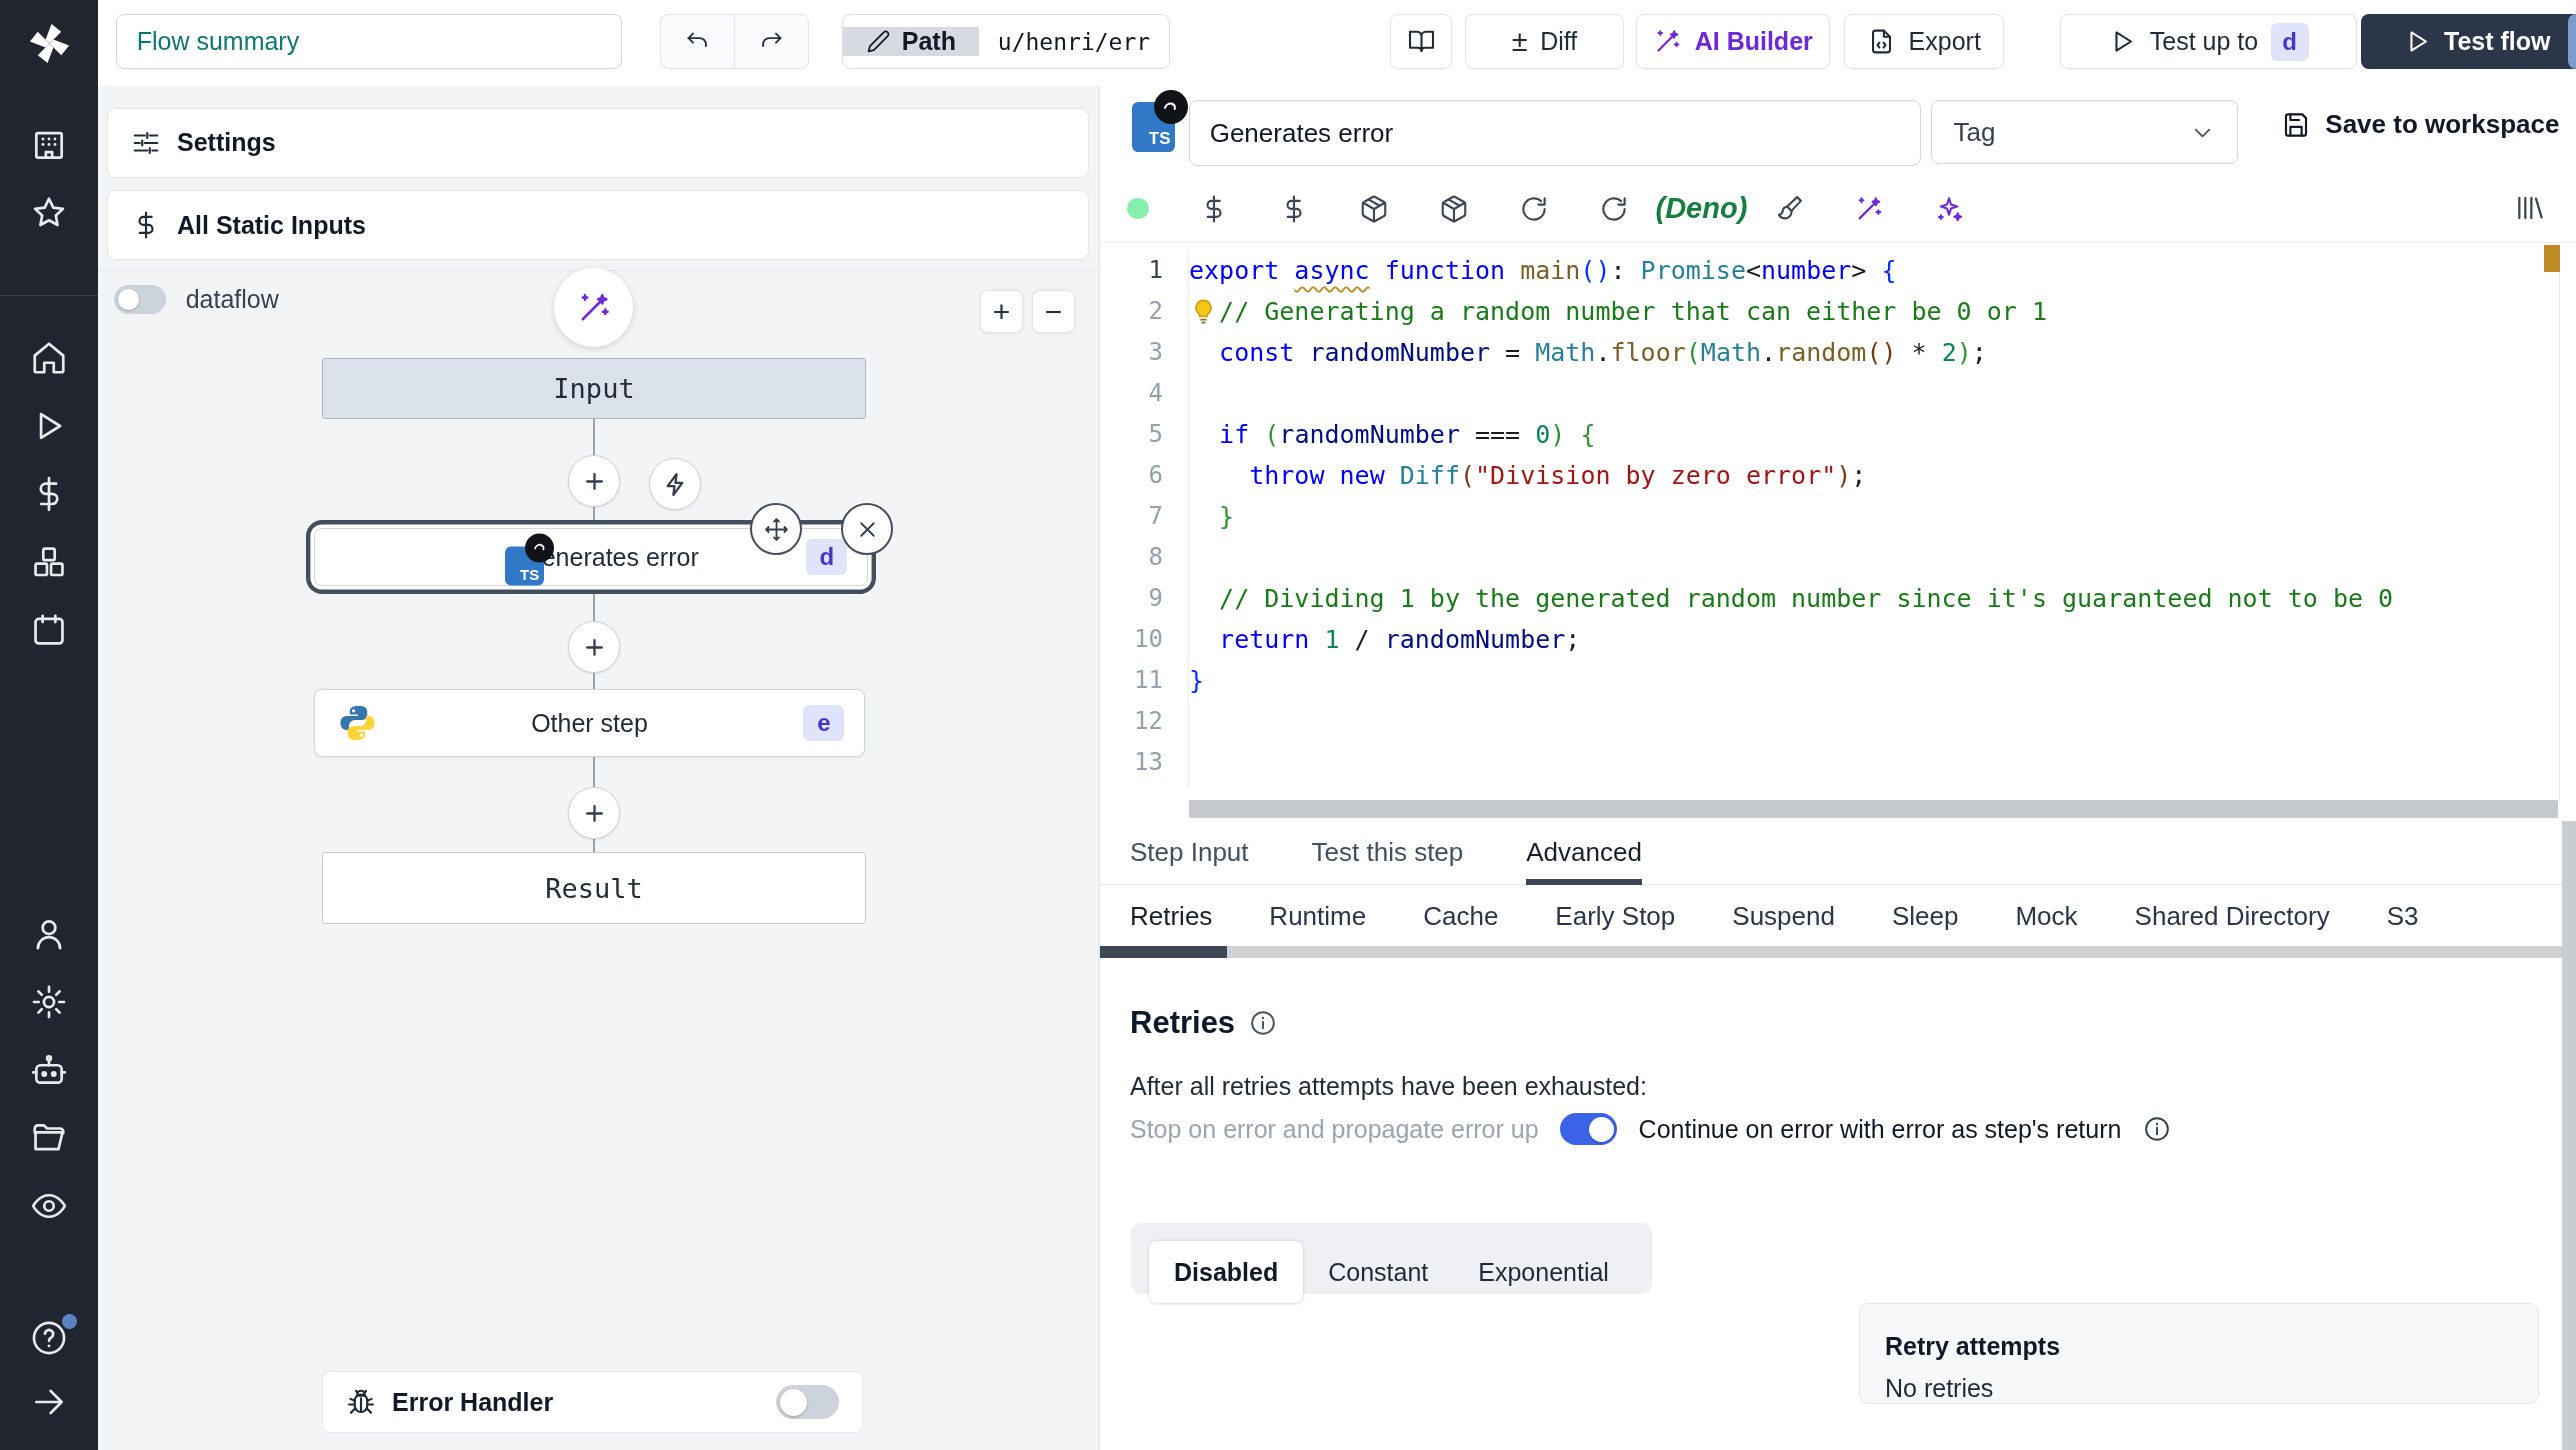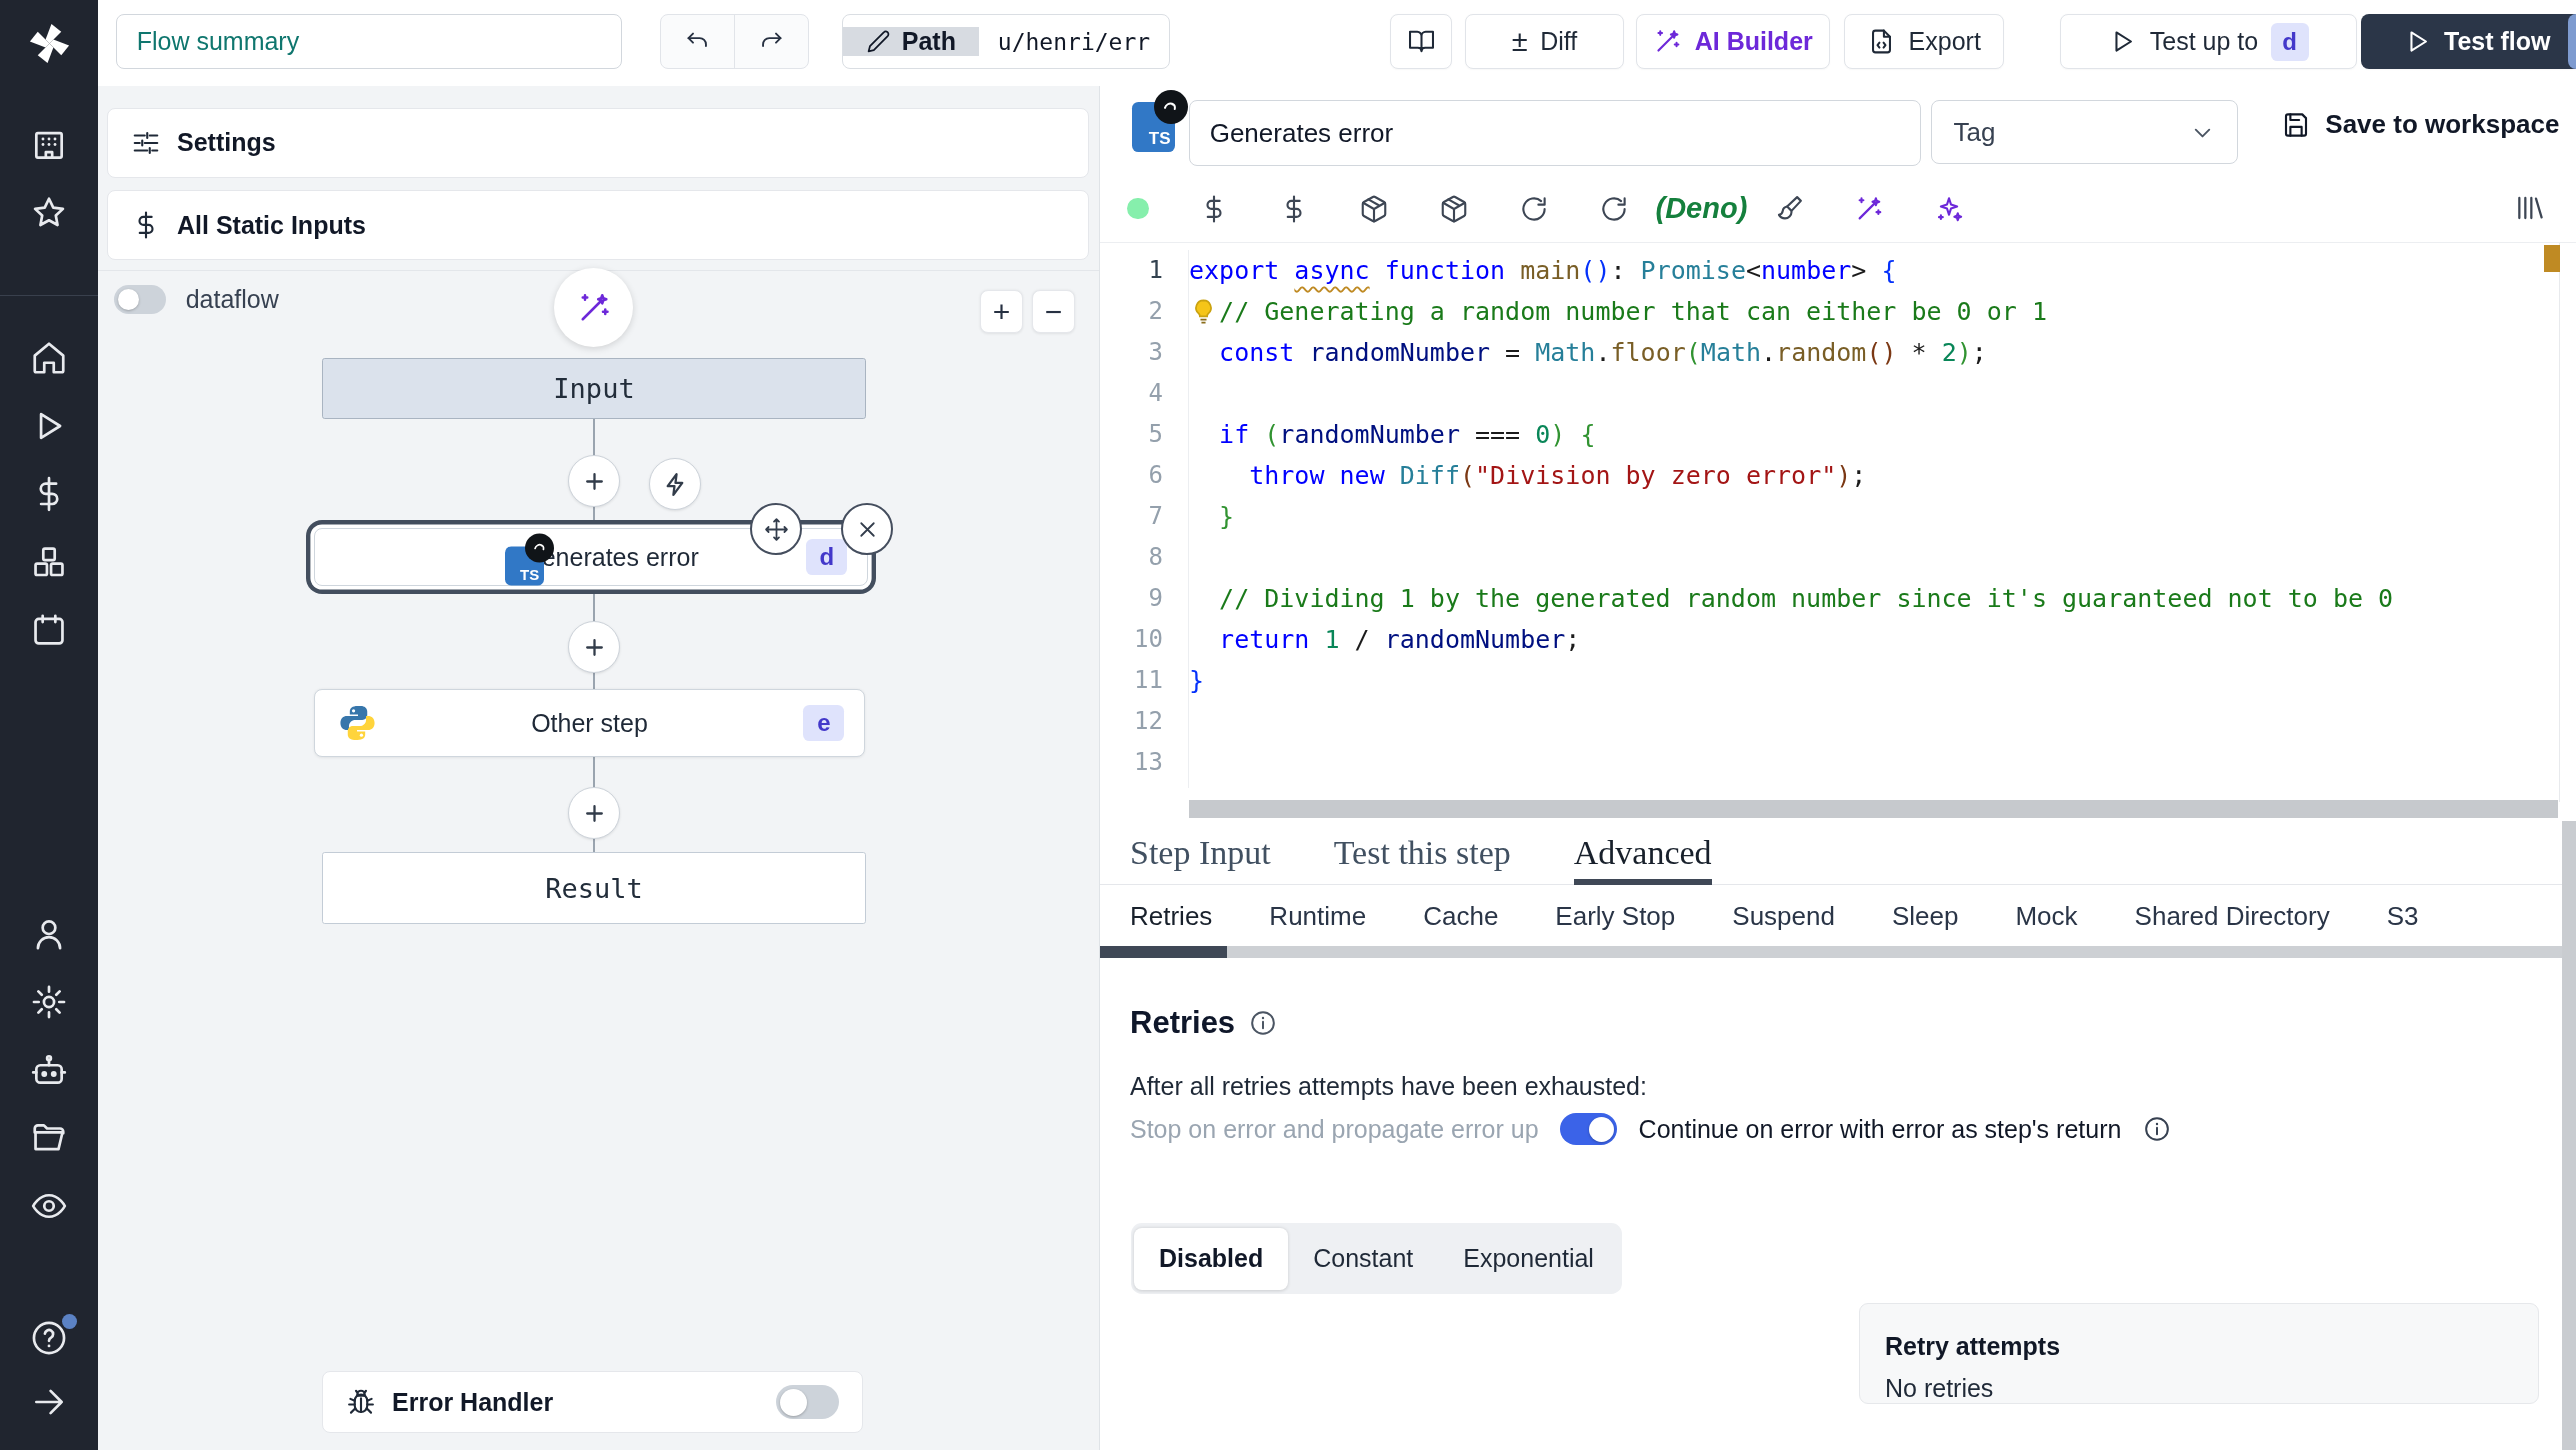--- a/index.html
+++ b/index.html
@@ -91,37 +91,37 @@
   .cline{height:41px;line-height:41px;font-family:"DejaVu Sans Mono",monospace;font-size:25px;white-space:pre;position:relative;color:#1b1b1b;}
   .kw{color:#0000ff}.cm{color:#1a7a1a}.str{color:#a31515}.num{color:#098658}.ty{color:#267f99}
   .fn{color:#795e26}.vr{color:#001080}.d{color:#1b1b1b}.b1{color:#0431fa}.b2{color:#319331}.b3{color:#7b3814}
   .sq{text-decoration:underline wavy #bf8a23 1.8px;text-underline-offset:7.2px;}
   .bulb{position:absolute;left:0;top:6.3px;width:29px;height:29px;cursor:pointer;}
   .ruler{position:absolute;right:16px;top:0;bottom:21.5px;border-left:0.9px solid #e8eaed;}
   .marker{position:absolute;right:0;top:1.8px;width:16px;height:27px;background:var(--marker);}
   .hscroll{position:absolute;left:89px;right:18px;bottom:5.4px;height:18px;background:#c6c9cd;cursor:pointer;}
 
   .tabs{position:absolute;left:0;top:735px;width:1476px;height:64px;border-bottom:0.9px solid #e5e7eb;display:flex;align-items:center;gap:63px;padding-left:30px;box-sizing:border-box;}
-  .tab{font-size:34px;color:#415061;cursor:pointer;position:relative;height:100%;display:flex;align-items:center;font-family:Liberation Serif, serif;}
+  .tab{font-size:26px;color:#415061;cursor:pointer;position:relative;height:100%;display:flex;align-items:center;}
   .tab.active{color:#18202b;font-weight:500;}
   .tab.active::after{content:"";position:absolute;left:0;right:0;bottom:-0.9px;height:6.3px;background:#3f4856;}
   .subtabs{position:absolute;left:0;top:800px;width:1462px;height:61px;display:flex;align-items:center;gap:57px;padding-left:30px;box-sizing:border-box;overflow:hidden;}
   .subtab{font-size:26px;color:#2a3547;cursor:pointer;white-space:nowrap;}
   .subtab.active{font-weight:500;color:#18202b;}
   .subscroll{position:absolute;left:0;top:860px;right:14.3px;height:11.6px;background:#cdd0d4;cursor:pointer;}
   .subscroll .active-bar{position:absolute;left:0;top:0;width:127px;height:11.6px;background:#3f4856;}
   .vscroll{position:absolute;right:0;top:735px;bottom:0;width:14.3px;background:#c9ccd0;cursor:pointer;}
 
   .rt-title{position:absolute;left:30px;top:919px;display:flex;align-items:center;gap:14.3px;font-size:31px;font-weight:700;color:#0f172a;}
   .rt-title .ic{width:28px;height:28px;color:#4b5563;}
   .rt-sub{position:absolute;left:30px;top:986px;font-size:25px;color:#1f2937;}
   .rt-toggle-row{position:absolute;left:30px;top:1027px;display:flex;align-items:center;gap:21.5px;font-size:25px;}
   .muted{color:#9aa5b1;}
   .rt-toggle-row .ic{width:28px;height:28px;color:#374151;}
-  .segs{position:absolute;left:31px;top:1137px;height:71px;background:#eef0f3;border-radius:10.7px;display:flex;align-items:center;padding:3px;box-sizing:border-box;}
+  .segs{position:absolute;left:31px;top:1137px;height:71px;background:#eef0f3;border-radius:10.7px;display:flex;padding:18px;box-sizing:border-box;}
   .seg{height:62px;display:flex;align-items:center;padding:0 25px;font-size:25px;color:#1f2937;border-radius:8px;cursor:pointer;}
   .seg.active{background:#fff;box-shadow:0 0.9px 3.6px rgba(0,0,0,.15);font-weight:600;color:#111827;}
   .retrybox{position:absolute;left:759px;top:1217px;width:680px;height:101px;background:#f7f8f9;border:0.9px solid #e6e8eb;border-radius:9px;box-sizing:border-box;padding:28px 25px;}
   .retrybox .h{font-size:25px;font-weight:600;color:#111827;}
   .retrybox .v{font-size:25px;color:#1f2937;margin-top:12.5px;}
 </style>
 </head>
 <body style="--accent: #3b63e8; --brand: #6d28d9; --deno: #15803d; --status: #86efac; --badge-bg: #dfe3fc; --badge-tx: #4338ca; --dark-btn: #2b3648; --marker: #bf8a23;">
 
 <aside class="sidebar">

